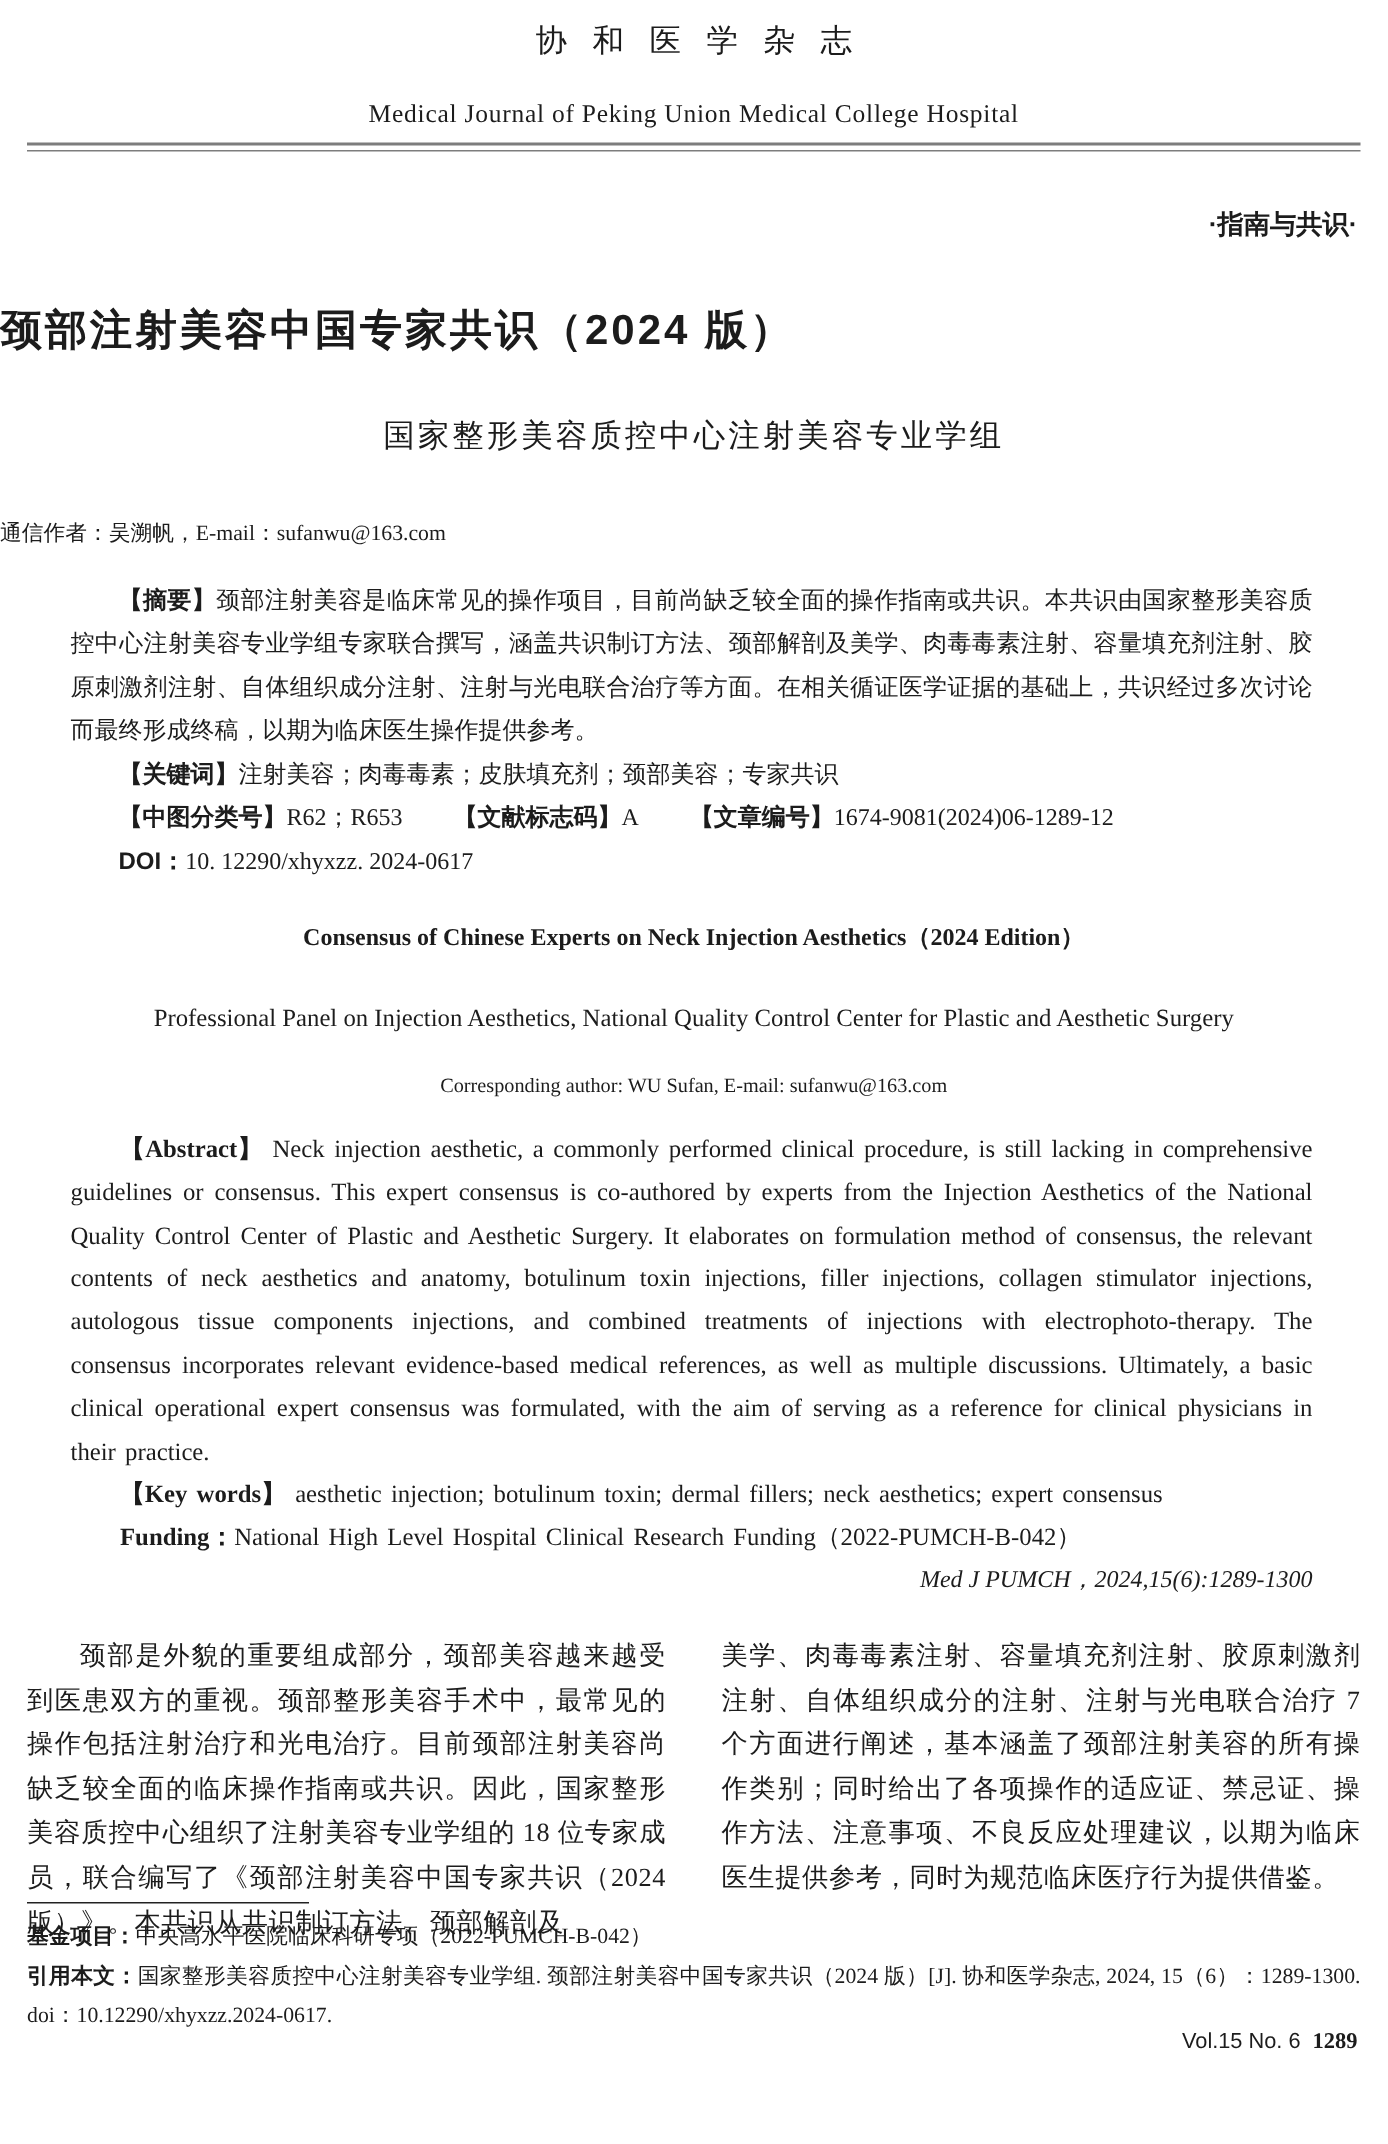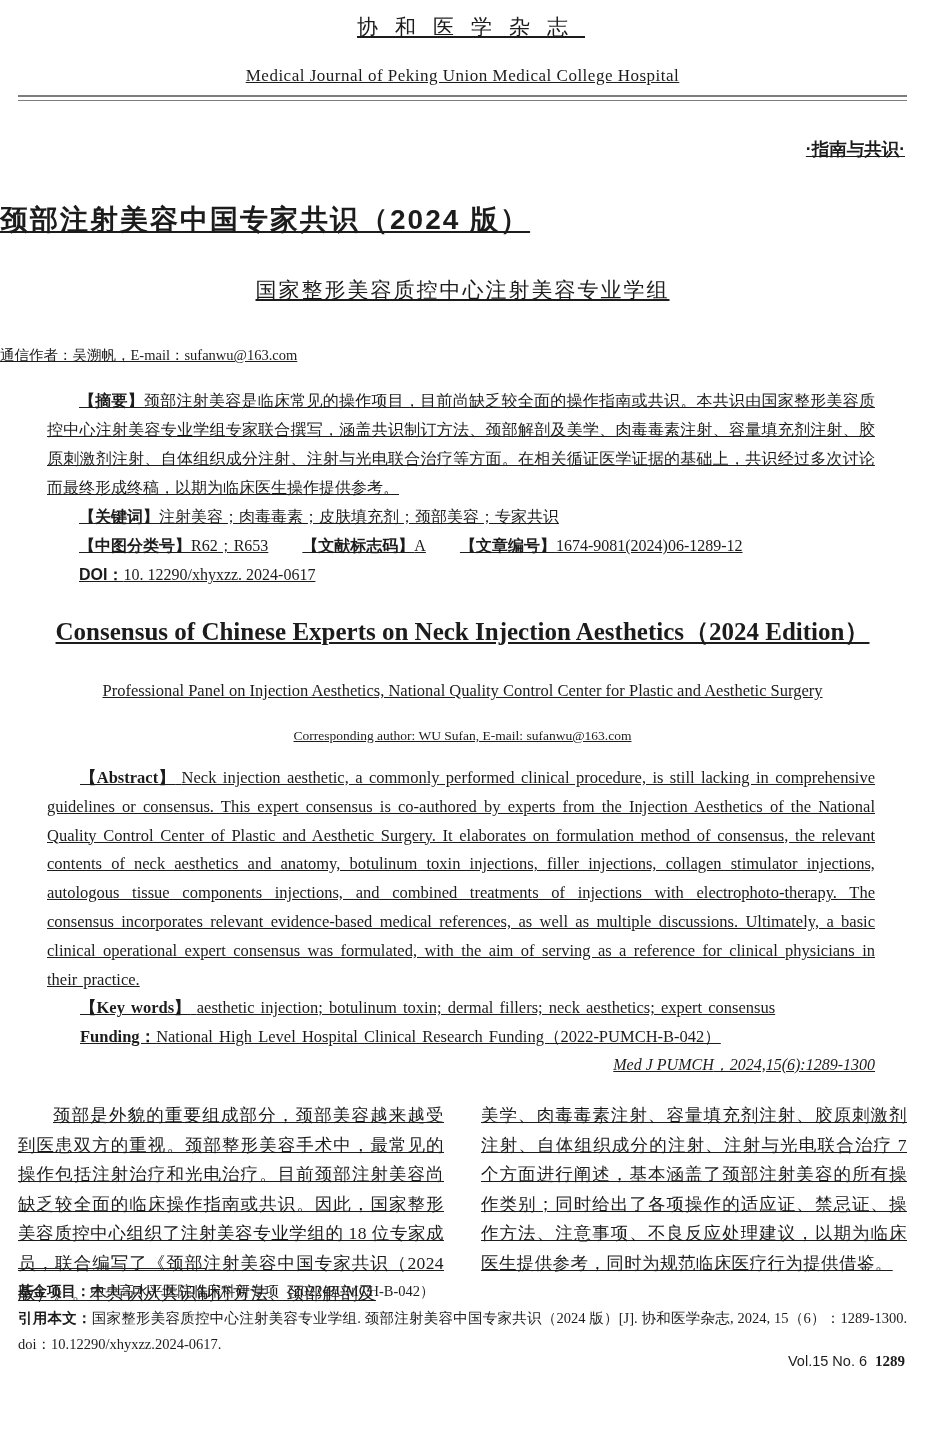--- a/index.html
+++ b/index.html
@@ -4,21 +4,20 @@
 <style>
   html, body { margin: 0; padding: 0; background: #ffffff; }
   .page {
     position: relative;
     width: 925px;
     height: 1429px;
     background: #ffffff;
     color: #1c1c1c;
     font-family: "Liberation Serif", "DejaVu Serif", serif;
     overflow: hidden;
-    text-decoration: underline;
   }
   
   .journal-cn {
     padding-top: 13px;
     text-align: center;
     font-size: 21px;
     letter-spacing: 17px;
     text-indent: 17px; 
   }
   .journal-en {
@@ -73,21 +72,21 @@
     font-family: "Liberation Sans", sans-serif;
     font-weight: bold;
   }
   .gap-right { margin-right: 34px; }
   .doi-label { font-weight: bold; font-family: "Liberation Sans", sans-serif; }
   
   .title-en {
     margin-top: 26px;
     text-align: center;
     font-weight: bold;
-    font-size: 25px;
+    font-size: 16px;
   }
   .affil-en {
     margin-top: 33px;
     text-align: center;
     font-size: 16.5px;
   }
   .corr-en {
     margin-top: 27px;
     text-align: center;
     font-size: 13.5px;

